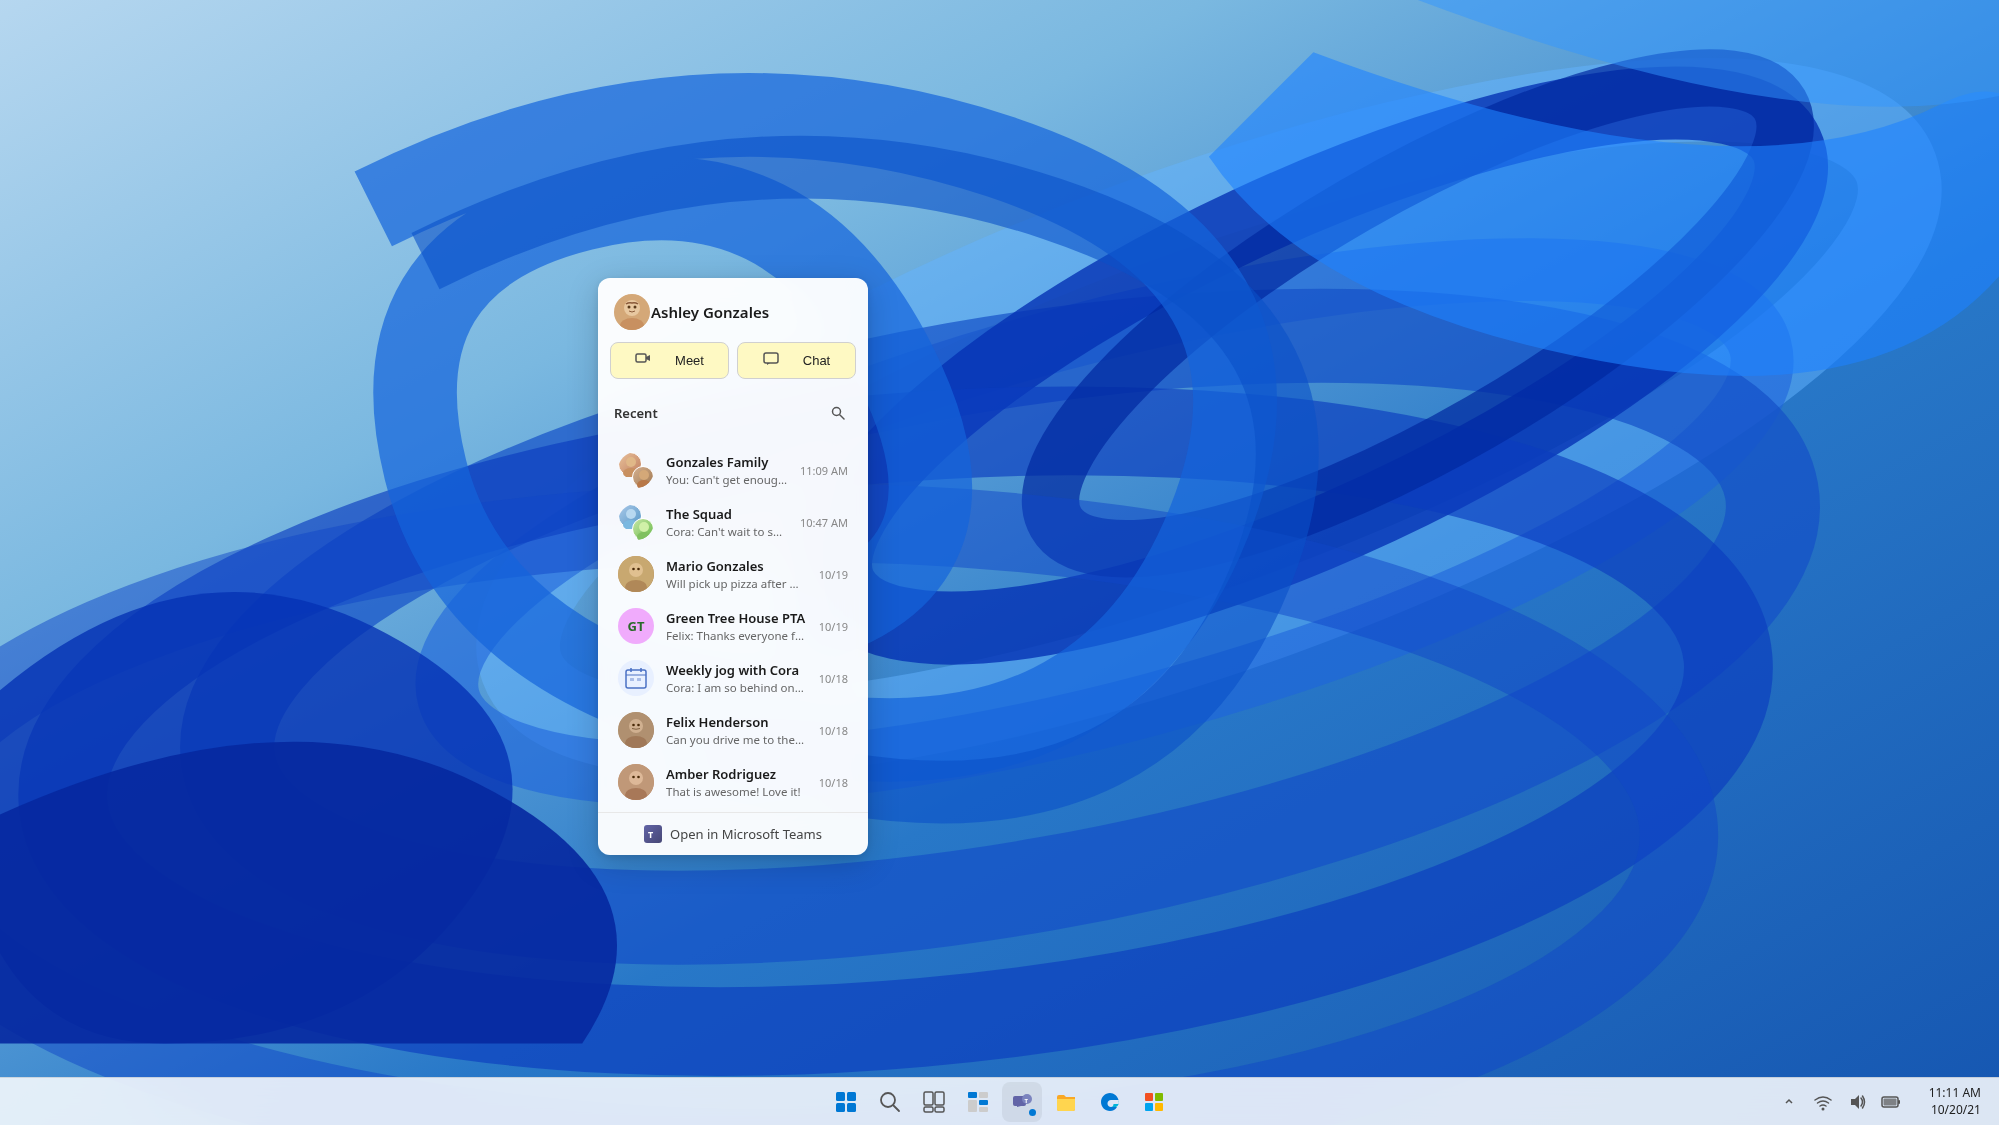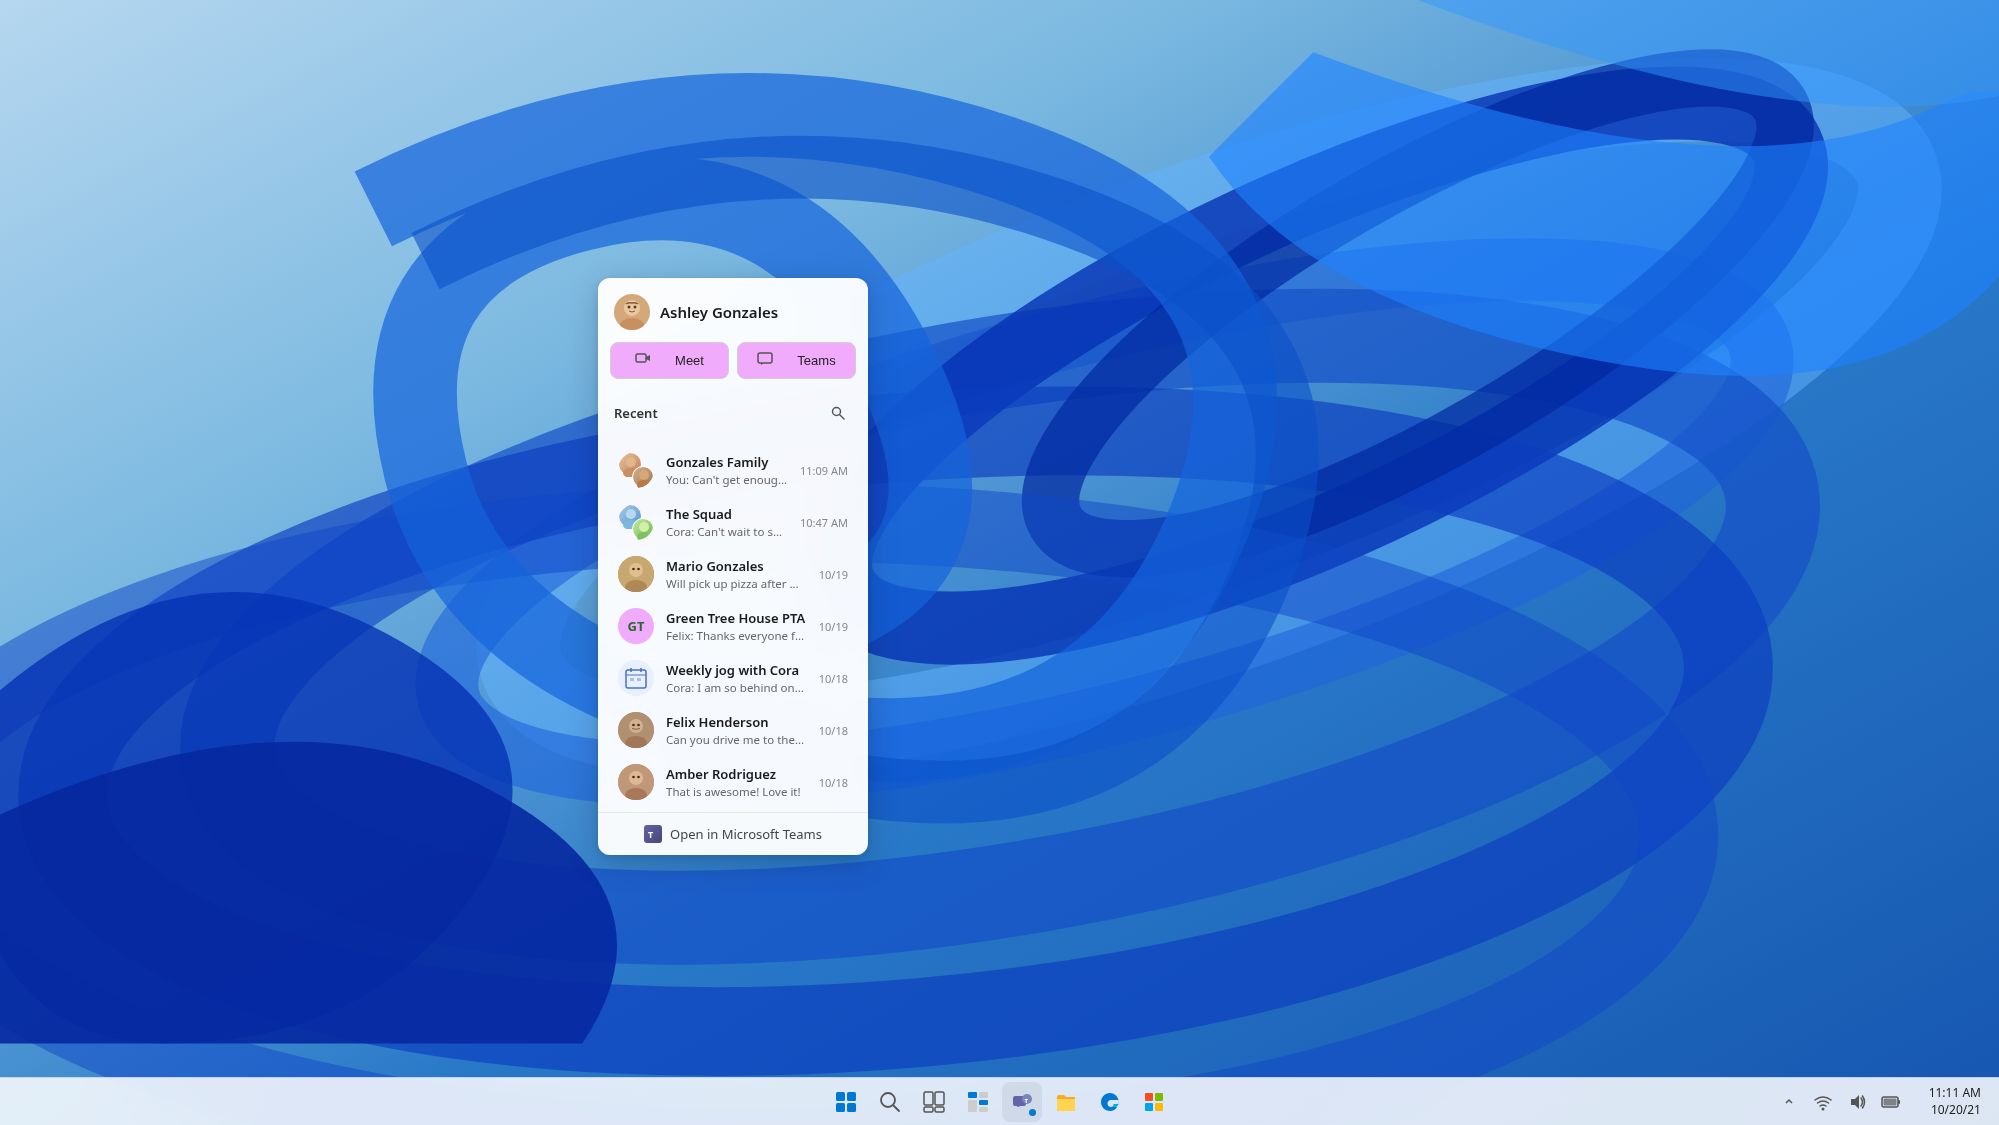--- a/index.html
+++ b/index.html
@@ -92,21 +92,21 @@
       backdrop-filter: blur(20px);
       border-radius: 12px;
       box-shadow: 0 8px 32px rgba(0,0,0,0.18), 0 2px 8px rgba(0,0,0,0.1);
       overflow: hidden;
     }
 
     .panel-header {
       display: flex;
       align-items: center;
       padding: 16px 16px 12px;
-      gap: 10px;
+      gap: 1px;
     }
 
     .avatar {
       width: 36px;
       height: 36px;
       border-radius: 50%;
       overflow: hidden;
       flex-shrink: 0;
     }
 
@@ -120,21 +120,21 @@
       display: flex;
       gap: 8px;
       padding: 0 12px 12px;
     }
 
     .action-btn {
       flex: 1;
       padding: 8px 12px;
       border: 1.5px solid #d0d0d0;
       border-radius: 8px;
-      background: #f0abfc;
+      background: #fef9c3;
       cursor: pointer;
       display: flex;
       align-items: center;
       justify-content: center;
       gap: 24px;
       font-size: 13px;
       font-weight: 500;
       color: #222;
       transition: background 0.15s;
     }
@@ -407,21 +407,21 @@
         </span>
         <span>Meet</span>
       </button>
       <button class="action-btn">
         <span class="action-btn-icon">
           <svg width="16" height="16" viewBox="0 0 16 16">
             <rect x="1" y="2" width="14" height="10" rx="2" fill="none" stroke="#555" stroke-width="1.5"></rect>
             <path d="M 4 14 L 4 12 L 7 12 Z" fill="#555"></path>
           </svg>
         </span>
-        <span>Teams</span>
+        <span>Chat</span>
       </button>
     </div>
 
     <div class="recent-section">
       <div class="recent-header">
         <span class="recent-label">Recent</span>
         <div class="search-icon-btn">
           <svg width="14" height="14" viewBox="0 0 14 14">
             <circle cx="5.5" cy="5.5" r="4" fill="none" stroke="#555" stroke-width="1.5"></circle>
             <line x1="9" y1="9" x2="13" y2="13" stroke="#555" stroke-width="1.5" stroke-linecap="round"></line>

